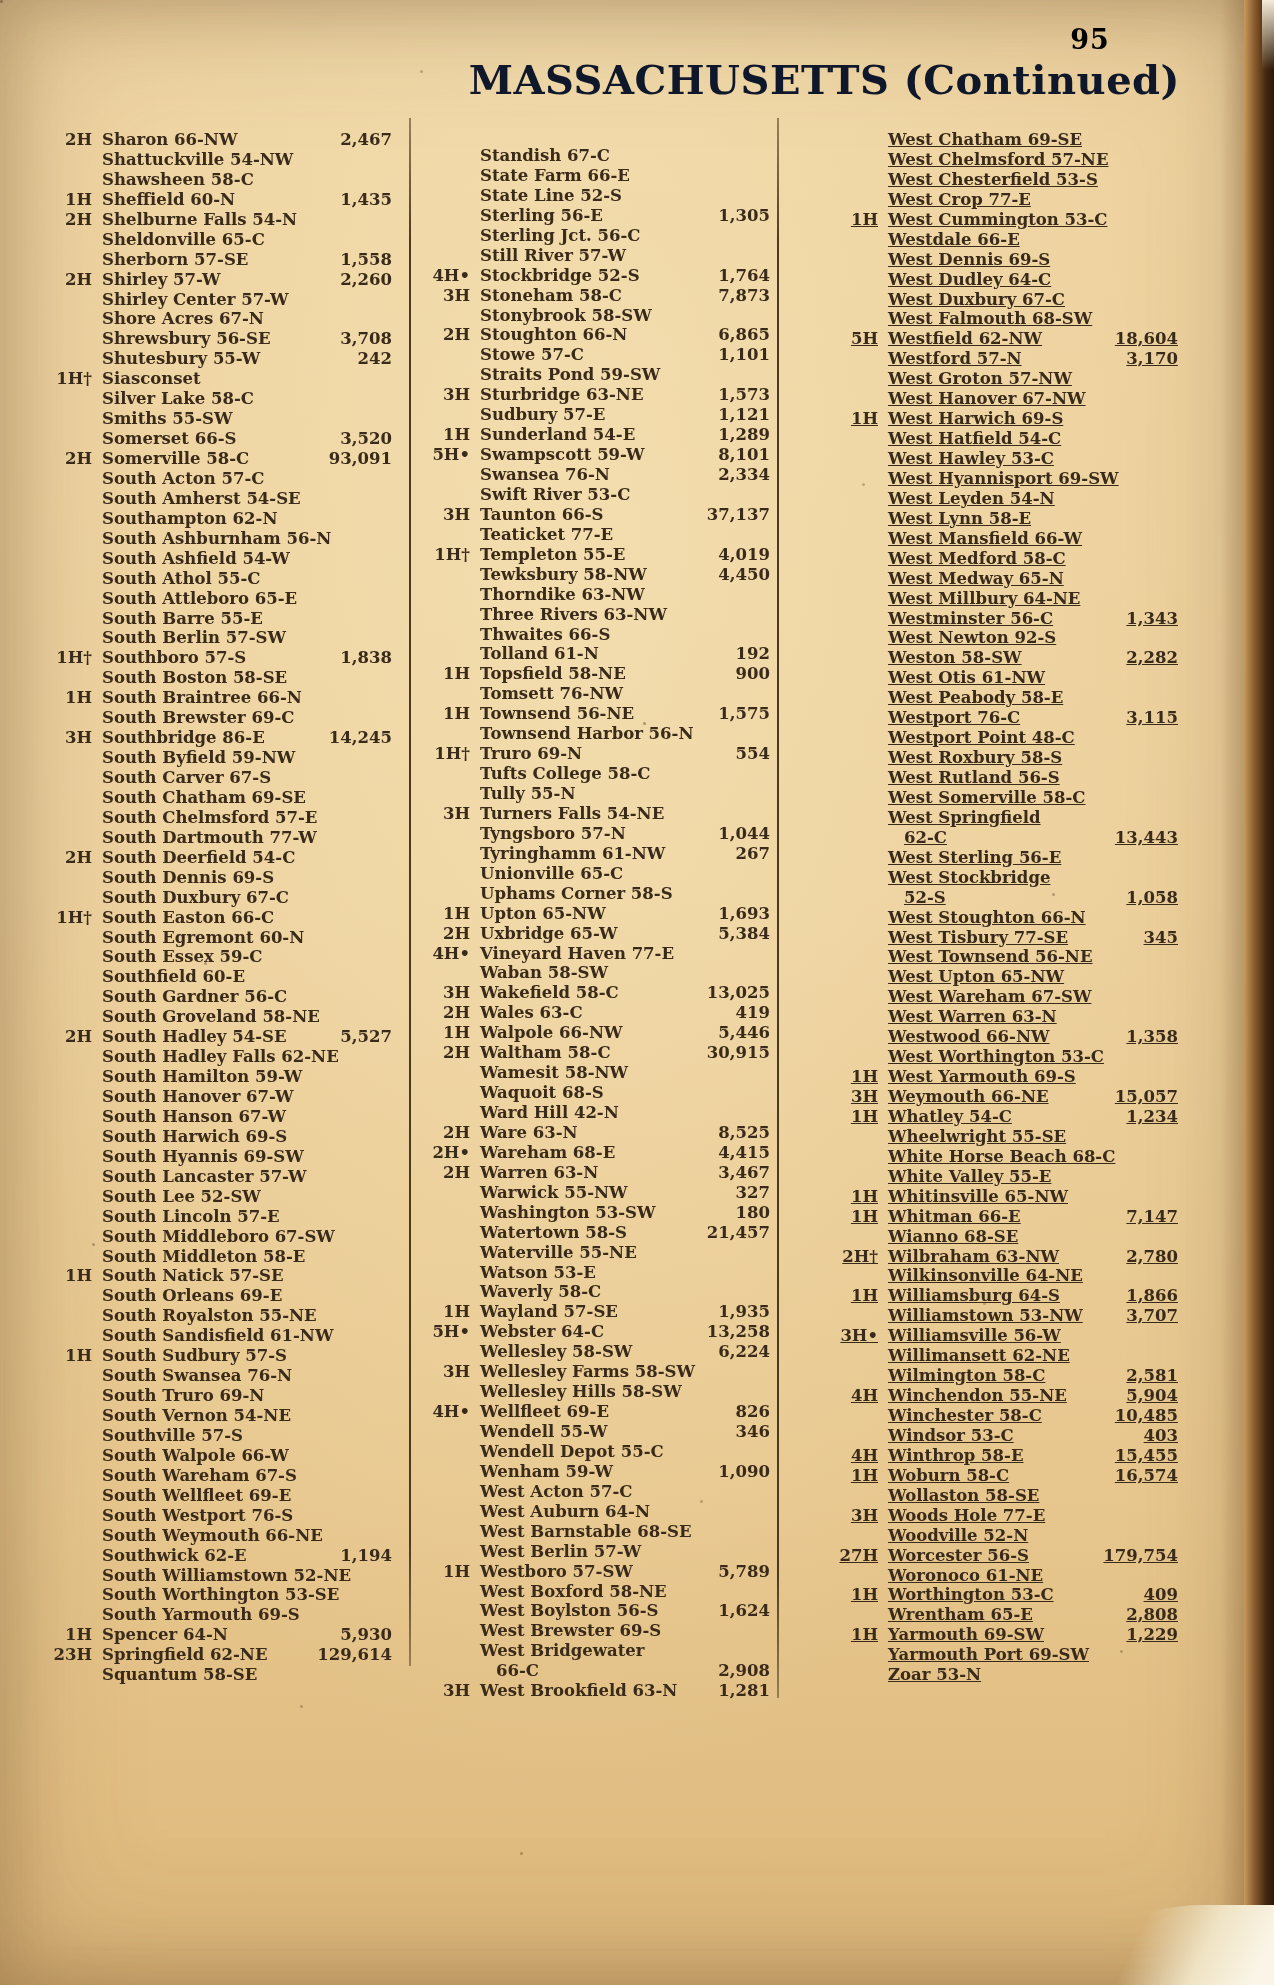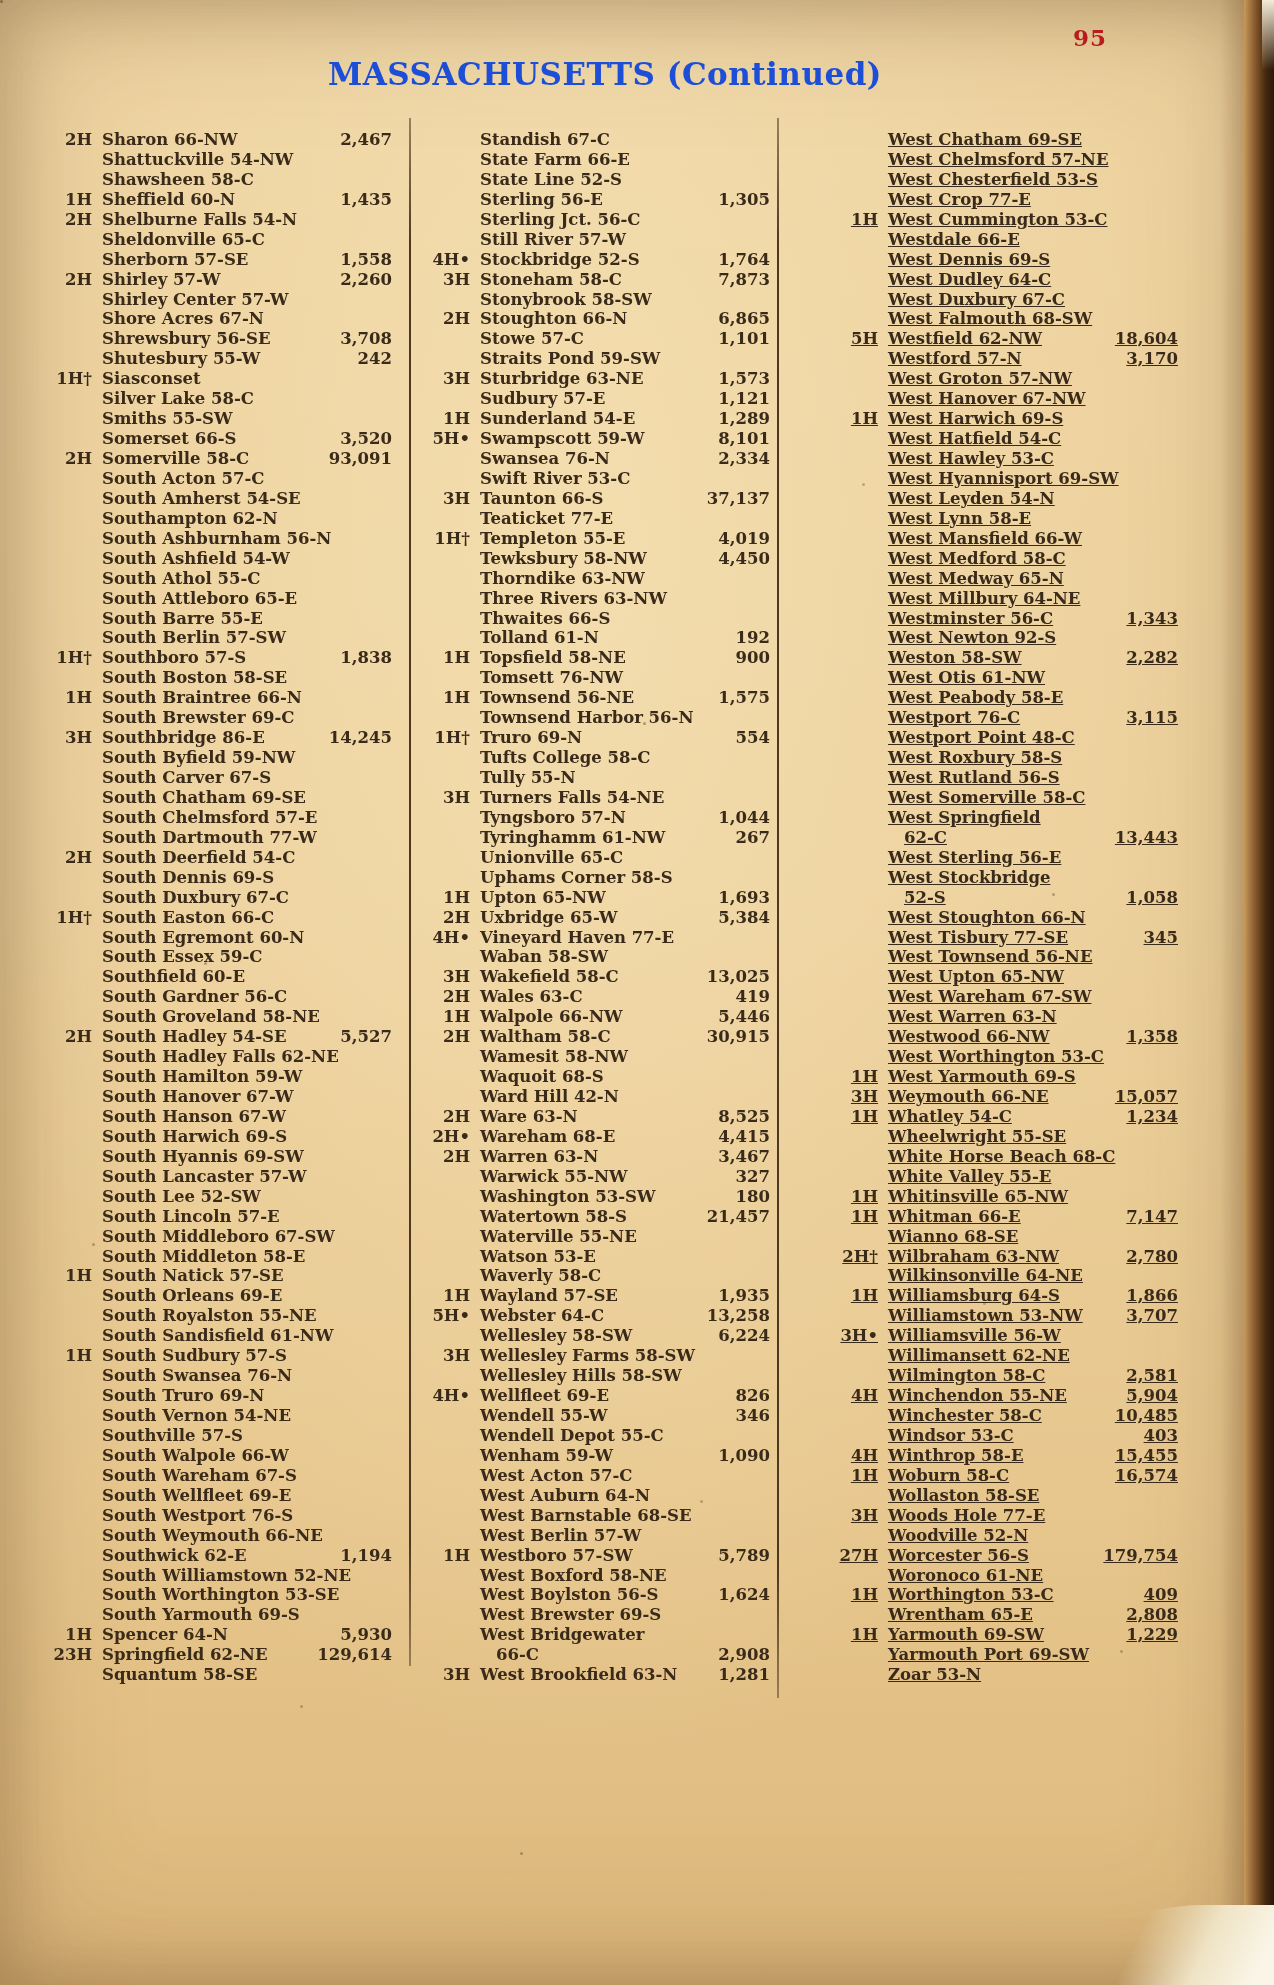--- a/index.html
+++ b/index.html
@@ -20,25 +20,25 @@
   .corner-br{position:absolute;right:0;bottom:0;width:190px;height:80px;
     background:linear-gradient(115deg,rgba(245,236,212,0) 30%,#efe3c4 62%,#faf5e7 90%);
     border-top-left-radius:120px 60px;}
   .corner-tr{position:absolute;right:0;top:0;width:12px;height:70px;background:linear-gradient(to bottom,#f3ecd8,rgba(243,236,216,0));}
   .speckles{position:absolute;top:0;left:0;width:3px;height:3px;border-radius:50%;background:rgba(70,45,20,0.45);
     box-shadow:160px 300px 0 rgba(70,45,20,.4), 92px 1243px 0 rgba(70,45,20,.35), 643px 722px 0 rgba(70,45,20,.4),
       700px 1500px 0 rgba(70,45,20,.3), 1052px 893px 0 rgba(70,45,20,.35), 300px 1705px 0 rgba(70,45,20,.3),
       520px 1852px 0 rgba(70,45,20,.35), 983px 1302px 0 rgba(70,45,20,.3), 204px 962px 0 rgba(70,45,20,.35),
       862px 483px 0 rgba(70,45,20,.3), 1120px 1650px 0 rgba(70,45,20,.3), 420px 70px 0 rgba(70,45,20,.3);}
   .page-number{position:absolute;top:24px;left:1040px;width:100px;text-align:center;
-    font-size:23px;font-weight:bold;letter-spacing:1px;color:#b91c1c;}
-  .title{position:absolute;top:56px;left:30px;width:1150px;text-align:center;
-    font-size:31px;font-weight:bold;letter-spacing:0.5px;color:#1d4ed8;white-space:nowrap;}
+    font-size:27px;font-weight:bold;letter-spacing:1px;color:#000000;}
+  .title{position:absolute;top:56px;left:30px;width:1150px;text-align:right;
+    font-size:40px;font-weight:bold;letter-spacing:0.5px;color:#0f172a;white-space:nowrap;}
   .col{position:absolute;top:130px;width:342px;}
-  #col1{left:50px;} #col2{left:428px;} #col3{left:836px;text-decoration:underline;}
+  #col1{left:50px;} #col2{left:428px;margin-top:16px;} #col3{left:836px;text-decoration:underline;}
   .row{display:flex;align-items:baseline;line-height:19.93px;font-size:16.5px;font-weight:bold;white-space:nowrap;}
   .prefix{flex:none;width:52px;text-align:right;padding-right:10px;box-sizing:border-box;}
   .name{flex:1 1 auto;overflow:visible;}
   .value{flex:none;text-align:right;padding-left:4px;}
   .row.indent .name{padding-left:16px;}
   .divider{position:absolute;width:2px;background:linear-gradient(to bottom,rgba(77,57,32,.55),#4d3920 8%,#4d3920 92%,rgba(77,57,32,.5));}
   #divider1{left:409px;top:118px;height:1548px;}
   #divider2{left:777px;top:118px;height:1580px;}
 </style>
 </head>

